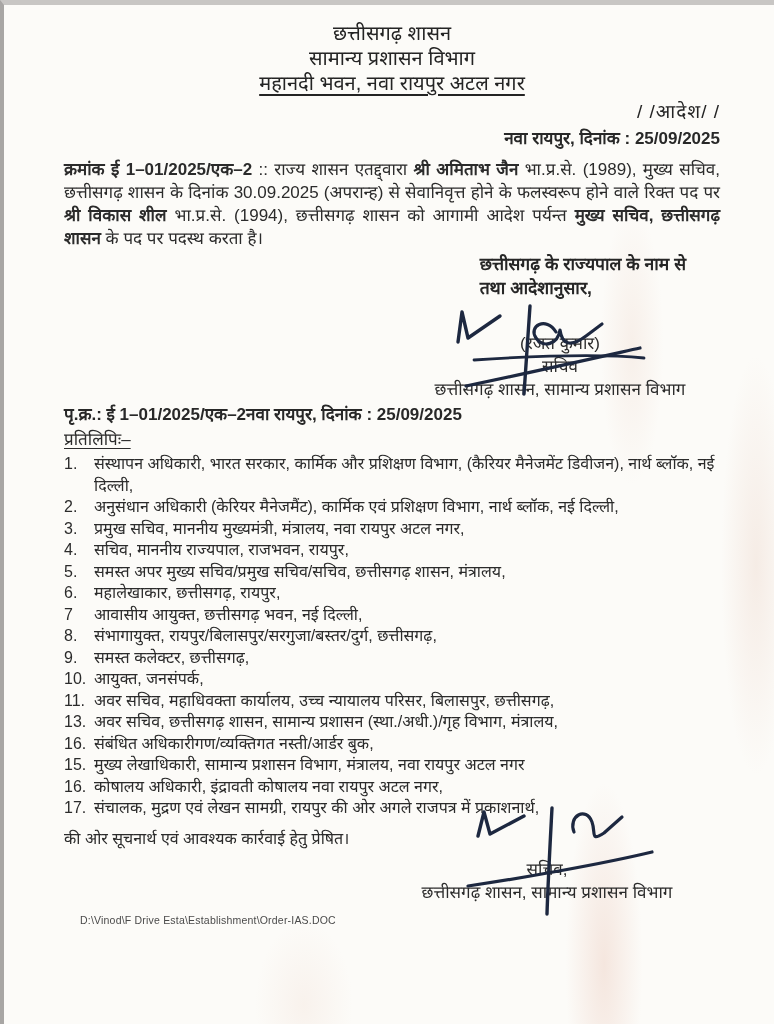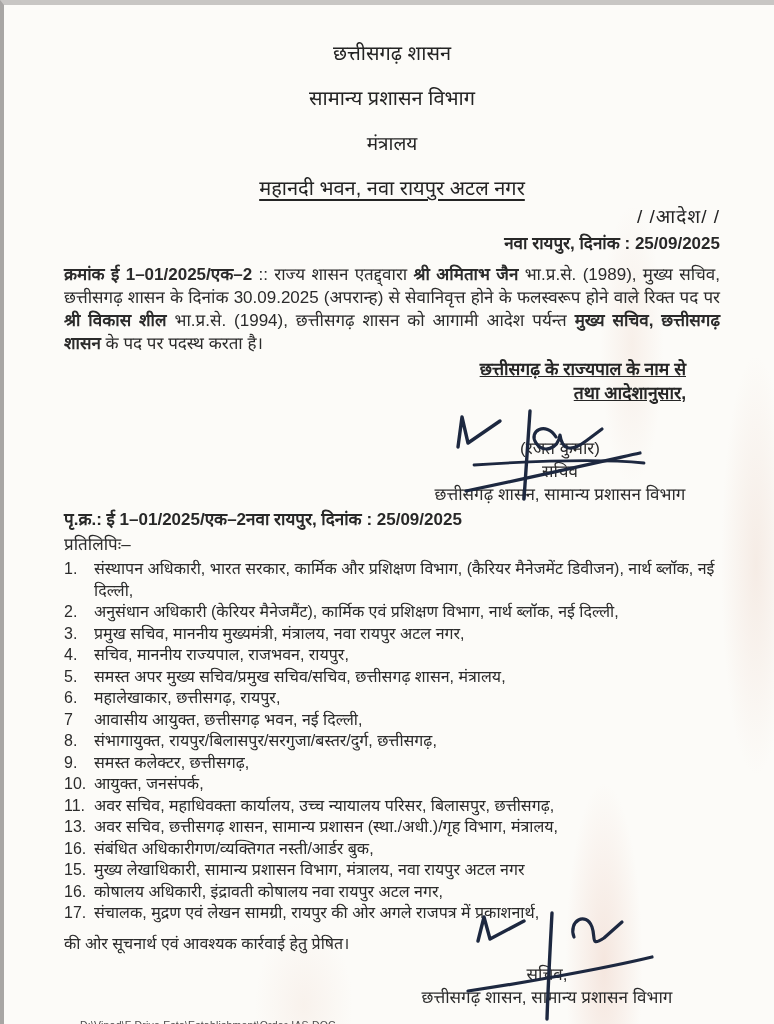--- a/index.html
+++ b/index.html
@@ -14,54 +14,53 @@
       radial-gradient(ellipse 50px 300px at 752px 560px, rgba(222,182,162,.22), transparent 70%),
       radial-gradient(ellipse 70px 120px at 300px 1000px, rgba(228,190,170,.15), transparent 70%),
       #fcfbf8;
     overflow:hidden;
     font-family:"Liberation Sans","DejaVu Sans",sans-serif;
     color:#2b2b2b;
     border-top:5px solid #c8c6c4;
     border-left:4px solid #a8a6a4;
   }
   .content{padding:16px 54px 0 60px;}
-  .c{text-align:center;margin-top:20px;}
+  .c{text-align:center;}
   .r{text-align:right;}
   .b{font-weight:bold;}
   .u{text-decoration:underline;text-underline-offset:4px;}
   .hdr{font-size:20px;line-height:25px;color:#242424;}
   .hdr-small{font-size:19px;line-height:25px;color:#242424;}
   .order-title{font-size:19px;line-height:26px;margin-top:3px;letter-spacing:1px;color:#242424;text-align:right;}
   .date-line{font-size:17px;line-height:24px;font-weight:bold;margin-top:2px;color:#282828;}
   .body-par{font-size:17px;line-height:23px;text-align:justify;margin:7px 0 2px 0;color:#2b2b2b;}
-  .authority{width:max-content;margin:2px 34px 0 auto;text-align:right;font-size:17.5px;line-height:24px;font-weight:bold;color:#262626;text-decoration:underline;}
+  .authority{width:max-content;margin:2px 34px 0 auto;text-align:left;font-size:17.5px;line-height:24px;font-weight:bold;color:#262626;}
   .sig-block{position:relative;width:320px;margin:32px 0 0 auto;text-align:center;font-size:17px;line-height:23px;}
   .sig-block .sig-svg{position:absolute;top:-34px;left:44px;pointer-events:none;}
   .ref-row{display:flex;font-size:17px;line-height:24px;font-weight:bold;margin-top:2px;color:#282828;}
   .copy-label{font-size:17px;line-height:24px;margin-top:1px;}
-  .copy-label span{text-underline-offset:3px;}
+  .copy-label span{text-decoration:underline;text-underline-offset:3px;}
   .copy-list{margin-top:1px;font-size:16px;line-height:21.5px;color:#2b2b2b;}
   .copy-item{display:flex;}
   .copy-item .num{flex:0 0 30px;}
   .copy-item .txt{flex:1;}
   .closing{font-size:16px;line-height:22px;margin-top:9px;}
   .sig-block2{position:relative;width:330px;margin:8px 8px 0 auto;text-align:center;font-size:17px;line-height:23px;}
   .sig-block2 .sig-svg{position:absolute;top:-56px;left:80px;pointer-events:none;}
   .footer-path{font-family:"Liberation Sans","DejaVu Sans",sans-serif;font-size:10.5px;color:#4a4a4a;margin:10px 0 0 16px;letter-spacing:.2px;}
   svg.sig-svg path{fill:none;stroke:#1d2840;stroke-linecap:round;stroke-linejoin:round;}
 </style>
 </head>
 <body>
 
 <div class="page">
   <div class="content">
 
     <div class="hdr c">छत्तीसगढ़ शासन</div>
     <div class="hdr c">सामान्य प्रशासन विभाग</div>
-    <div class="hdr-small c">मंत्रालय</div>
     <div class="hdr c"><span class="u">महानदी भवन, नवा रायपुर अटल नगर</span></div>
     <div class="order-title c">/ /आदेश/ /</div>
     <div class="date-line r">नवा रायपुर, दिनांक : 25/09/2025</div>
 
     <p class="body-par"><span class="b">क्रमांक ई 1–01/2025/एक–2</span><span> :: राज्य शासन एतद्द्वारा </span><span class="b">श्री अमिताभ जैन</span><span> भा.प्र.से. (1989), मुख्य सचिव, छत्तीसगढ़ शासन के दिनांक 30.09.2025 (अपरान्ह) से सेवानिवृत्त होने के फलस्वरूप होने वाले रिक्त पद पर </span><span class="b">श्री विकास शील</span><span> भा.प्र.से. (1994), छत्तीसगढ़ शासन को आगामी आदेश पर्यन्त </span><span class="b">मुख्य सचिव, छत्तीसगढ़ शासन</span><span> के पद पर पदस्थ करता है।</span></p>
 
     <div class="authority">
       <div>छत्तीसगढ़ के राज्यपाल के नाम से</div>
       <div>तथा आदेशानुसार,</div>
     </div>

